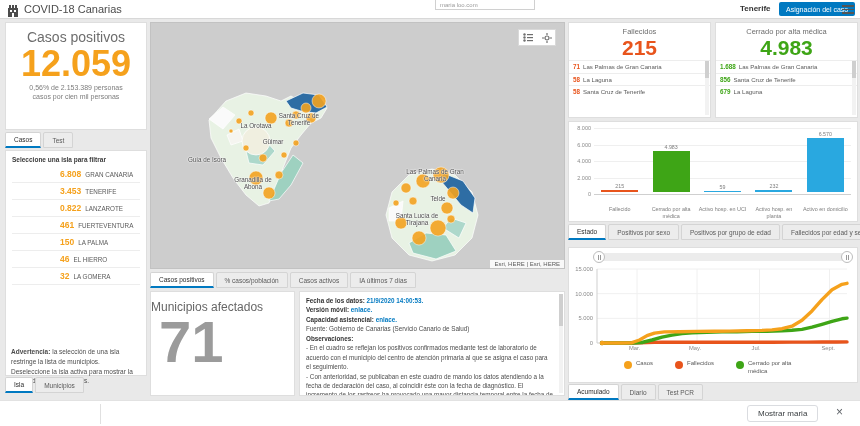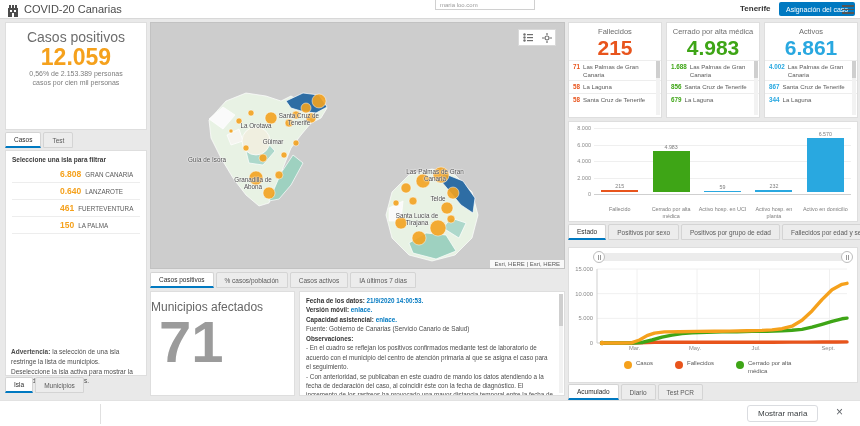--- a/index.html
+++ b/index.html
@@ -17,21 +17,21 @@
   .hamburger span { display:block; height:1.5px; background:#555; margin-bottom:2px; }
 
   .card { position:absolute; background:#fff; border:1px solid #dedede; }
   .tabs { position:absolute; display:flex; gap:2px; }
   .tab { font-family:inherit; font-size:6.5px; color:#5a5a5a; background:#ececec; border:1px solid #d4d4d4; border-bottom:1px solid #d4d4d4; padding:3px 8px; border-radius:2px 2px 0 0; white-space:nowrap; }
   .tab.active { background:#fff; color:#2c2c2c; border-bottom:2px solid #0079C1; }
 
   
   #pos-card { left:5px; top:22px; width:142px; height:108px; text-align:center; }
   #pos-card .t { font-size:14px; color:#6d6d6d; margin-top:6px; }
-  #pos-card .big { font-size:23px; font-weight:bold; color:#F5A11C; line-height:1.05; }
+  #pos-card .big { font-size:36px; font-weight:bold; color:#F5A11C; line-height:1.05; }
   #pos-card .sub { font-size:7px; color:#7c7c7c; margin:1px 0 2px; }
   #pos-card .mid { font-size:21px; font-weight:bold; color:#F5A11C; line-height:1; }
   #tabs-top { left:5px; top:132px; }
   #island-card { left:5px; top:150px; width:142px; height:226px; padding:5px 6px; }
   #island-card .ft { font-size:6.5px; font-weight:bold; color:#3b3b3b; margin-bottom:3px; }
   .irow { display:flex; align-items:baseline; gap:4px; border-bottom:1px solid #ededed; padding:3px 0 3px; }
   .inum { font-size:8.5px; font-weight:bold; color:#F5A11C;padding-left:48px; }
   .iname { font-size:6.3px; color:#5a5a5a; }
   #warn { position:absolute; left:11px; top:347px; width:128px; font-size:6.5px; color:#4c4c4c; line-height:1.5; }
   #tabs-bottom { left:5px; top:377px; }
@@ -110,21 +110,21 @@
       <svg width="12" height="13" viewBox="0 0 12 13">
           <rect x="1" y="4" width="10" height="9" fill="#4c4c4c"></rect>
           <rect x="2" y="1" width="2" height="3" fill="#4c4c4c"></rect>
           <rect x="5" y="1" width="2" height="3" fill="#4c4c4c"></rect>
           <rect x="8" y="1" width="2" height="3" fill="#4c4c4c"></rect>
           <rect x="3" y="6" width="2" height="2" fill="#fff"></rect>
           <rect x="7" y="6" width="2" height="2" fill="#fff"></rect>
           <rect x="5" y="9" width="2" height="4" fill="#fff"></rect>
         </svg>
     </span>
-    <span class="app-title">COVID-20 Canarias</span>
+    <span class="app-title">COVID-18 Canarias</span>
     <input class="hdr-search" value="maria loo.com" style="">
     <span class="muni">Tenerife</span>
     <button class="assign">Asignación del caso</button>
     <div class="hamburger">
         <span></span>
         <span></span>
         <span></span>
       </div>
   </div>
 
@@ -140,30 +140,42 @@
     </div>
 
   <div class="card" id="island-card">
     <div class="ft">Seleccione una isla para filtrar</div>
     <div id="island-list">
         <div class="irow">
           <span class="inum">6.808</span>
           <span class="iname">GRAN CANARIA</span>
         </div>
         <div class="irow">
-          <span class="inum">0.640</span>
+          <span class="inum">3.453</span>
+          <span class="iname">TENERIFE</span>
+        </div>
+        <div class="irow">
+          <span class="inum">0.822</span>
           <span class="iname">LANZAROTE</span>
         </div>
         <div class="irow">
           <span class="inum">461</span>
           <span class="iname">FUERTEVENTURA</span>
         </div>
         <div class="irow">
           <span class="inum">150</span>
           <span class="iname">LA PALMA</span>
+        </div>
+        <div class="irow">
+          <span class="inum">46</span>
+          <span class="iname">EL HIERRO</span>
+        </div>
+        <div class="irow">
+          <span class="inum">32</span>
+          <span class="iname">LA GOMERA</span>
         </div>
       </div>
   </div>
   <div id="warn">
     <b>Advertencia:</b><span> la selección de una isla restringe la lista de municipios. Deseleccione la isla activa para mostrar la totalidad de los municipios.</span>
   </div>
   <div class="tabs" id="tabs-bottom">
       <button class="tab active">Isla</button>
       <button class="tab">Municipios</button>
     </div>
@@ -303,39 +315,20 @@
           <span class="m">Santa Cruz de Tenerife</span>
         </div>
         <div class="srow">
           <span class="n" style="color: rgb(62, 165, 22);">679</span>
           <span class="m">La Laguna</span>
         </div>
         <div class="vscroll" style="top: 38px;">
           <i></i>
         </div>
       </div>
-      <div class="stat">
-        <div class="t">Activos</div>
-        <div class="v" style="color: rgb(41, 168, 224);">6.861</div>
-        <div class="srow">
-          <span class="n" style="color: rgb(41, 168, 224);">4.002</span>
-          <span class="m">Las Palmas de Gran Canaria</span>
-        </div>
-        <div class="srow">
-          <span class="n" style="color: rgb(41, 168, 224);">867</span>
-          <span class="m">Santa Cruz de Tenerife</span>
-        </div>
-        <div class="srow">
-          <span class="n" style="color: rgb(41, 168, 224);">344</span>
-          <span class="m">La Laguna</span>
-        </div>
-        <div class="vscroll" style="top: 38px;">
-          <i></i>
-        </div>
-      </div>
     </div>
 
   <div class="card" id="bar-card">
     <div id="bar-plot">
         <span class="ytick" style="top: 69px;">0</span>
         <div class="gline base" style="top: 72px;"></div>
         <span class="ytick" style="top: 52.5px;">2.000</span>
         <div class="gline" style="top: 55.5px;"></div>
         <span class="ytick" style="top: 36px;">4.000</span>
         <div class="gline" style="top: 39px;"></div>

